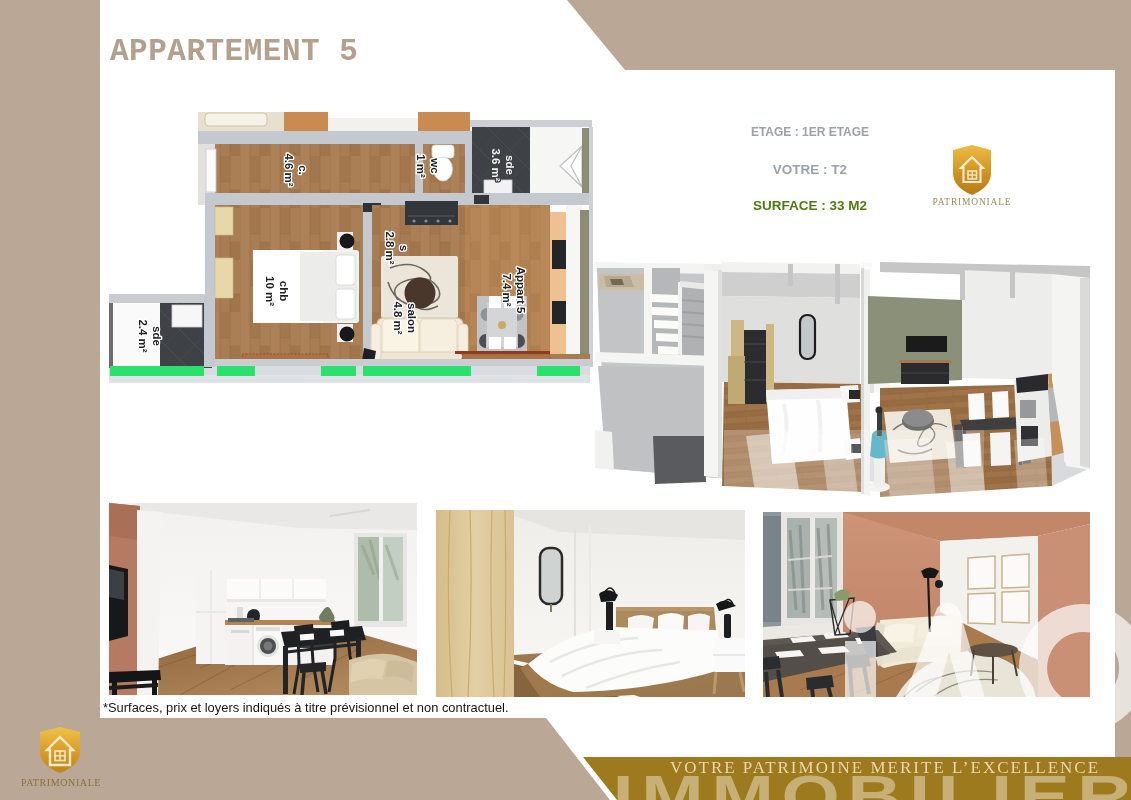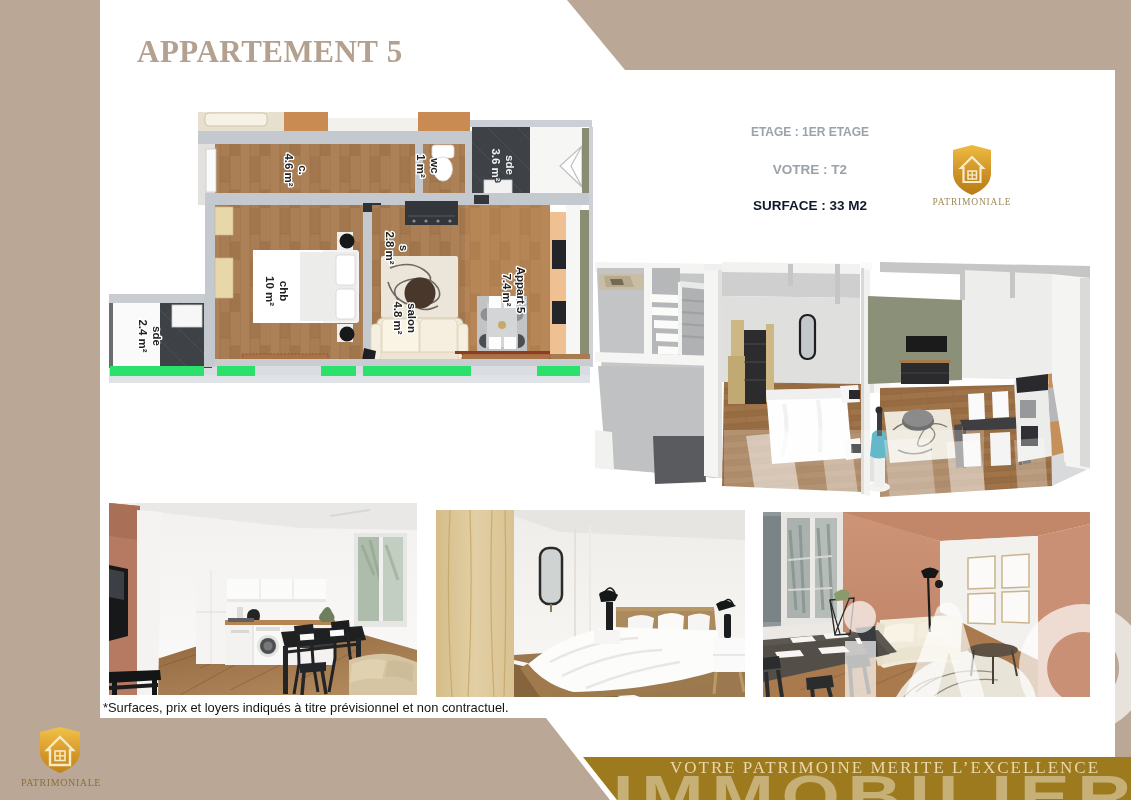--- a/index.html
+++ b/index.html
@@ -13,27 +13,27 @@
 <div class="abs" style="left:0;top:0;width:100px;height:800px;background:#baa795;"></div>
 
 <div class="abs" style="left:1115px;top:0;width:16px;height:800px;background:#baa795;"></div>
 
 <div class="abs" style="left:0;top:0;width:1131px;height:70px;background:#baa795;clip-path:polygon(567px 0,1131px 0,1131px 70px,625px 70px);"></div>
 
 <div class="abs" style="left:0;top:718px;width:1131px;height:82px;background:#baa795;clip-path:polygon(0 0,546px 0,610px 82px,0 82px);"></div>
 
 <div class="abs" style="left:0;top:757px;width:1131px;height:43px;background:#9d7a1e;clip-path:polygon(583px 0,1131px 0,1131px 43px,617px 43px);"></div>
 
-<div class="abs" style="left:137px;top:34px;width:420px;font-family:Liberation Serif, serif;font-weight:bold;font-size:31px;letter-spacing:0.5px;color:#b3a08e;">APPARTEMENT&nbsp;5</div>
+<div class="abs" style="left:110px;top:34px;width:420px;font-family:Liberation Mono, monospace;font-weight:bold;font-size:31px;letter-spacing:0.5px;color:#b3a08e;">APPARTEMENT&nbsp;5</div>
 
 <div class="abs" style="left:660px;top:125px;width:300px;text-align:center;font-weight:bold;font-size:12px;color:#9aa2aa;">ETAGE : 1ER ETAGE</div>
 
 <div class="abs" style="left:660px;top:162px;width:300px;text-align:center;font-weight:bold;font-size:13.5px;color:#9aa2aa;">VOTRE : T2</div>
 
-<div class="abs" style="left:660px;top:198px;width:300px;text-align:center;font-weight:bold;font-size:13.5px;color:#0f172a;">SURFACE : 33 M2</div>
+<div class="abs" style="left:660px;top:198px;width:300px;text-align:center;font-weight:bold;font-size:13.5px;color:#4d7c0f;">SURFACE : 33 M2</div>
 
 <div class="abs" style="left:930px;top:143px;width:84px;">
 <svg width="84" height="68" viewBox="0 0 84 68">
 <defs>
 <linearGradient id="gshield" x1="0" y1="0" x2="0" y2="1">
 <stop offset="0" stop-color="#eebc42"></stop>
           <stop offset="0.55" stop-color="#cf9226"></stop>
           <stop offset="1" stop-color="#b67c16"></stop>
 </linearGradient>
 </defs>

